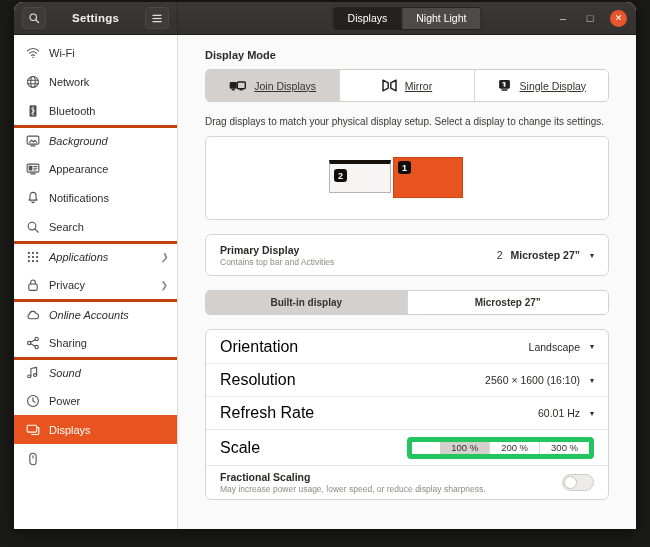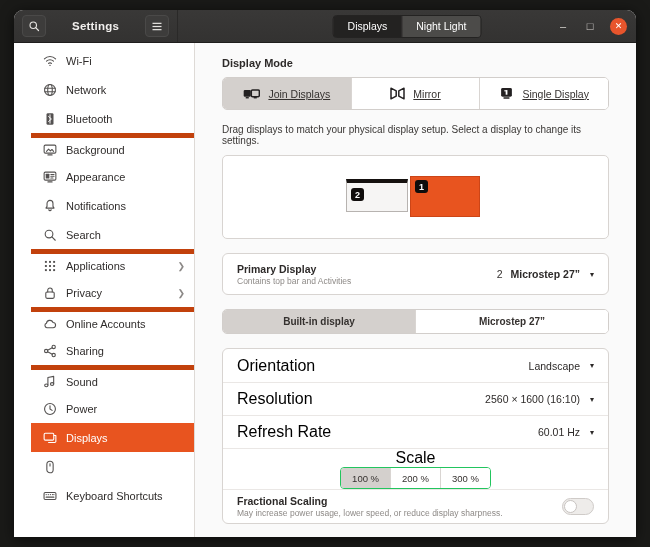--- a/index.html
+++ b/index.html
@@ -6,21 +6,21 @@
   html, body {
     width: 650px; height: 547px;
     background: #1a1a18;
     font-family: "Liberation Sans", sans-serif;
     overflow: hidden;
   }
 
   
   .window {
     position: absolute;
-    left: 14px; top: 10px;
+    left: 14px; top: 2px;
     width: 622px; height: 527px;
     border-radius: 9px 9px 0 0;
     overflow: hidden;
     background: #ffffff;
     box-shadow: 0 2px 14px rgba(0,0,0,.6);
     display: flex; flex-direction: column;
   }
 
   
   .titlebar {
@@ -78,39 +78,39 @@
   }
   .wc { color: #d6d3d0; font-size: 11px; width: 14px; text-align: center; }
   .wc-close {
     width: 17px; height: 17px; border-radius: 50%;
     background: #e8552c;
     display: flex; align-items: center; justify-content: center;
     color: #fff; font-size: 9px; line-height: 1;
   }
 
   
-  .body { flex: 1; display: flex; min-height: 0; background: #14b8a6; margin-left: 17px; }
+  .body { flex: 1; display: flex; min-height: 0; background: #14b8a6; }
 
   
   .sidebar {
     width: 164px; flex: 0 0 164px;
     background: #ffffff;
     border-right: 1px solid #dedad6;
     padding-top: 3px;
     overflow: hidden;
   }
   .s-item {
     height: 29px;
     display: flex; align-items: center;
     padding: 0 9px 0 11px;
     gap: 9px;
     color: #2f2c2b; font-size: 11px;
     position: relative;
   }
-  .s-item.sep { border-top: 5px solid #c2410c; }
+  .s-item.sep { border-top: 3px solid #c2410c; font-style: italic; }
   .s-item.active { background: #e8541f; color: #ffffff; }
   .s-ico {
     width: 15px; height: 15px;
     display: flex; align-items: center; justify-content: center;
     flex: 0 0 15px;
     opacity: .82;
   }
   .s-item.active .s-ico { opacity: 1; }
   .s-label { flex: 1; white-space: nowrap; }
   .s-chev { font-size: 9px; color: #8b8886; }
@@ -231,24 +231,25 @@
     font-size: 10px; color: #35312f; font-weight: bold;
     border-right: 1px solid #d9d5d2;
     background: #ffffff;
   }
   .disp-tab:last-child { border-right: none; }
   .disp-tab.sel { background: #d4d0cd; }
 
   
   .scale-seg {
     display: flex;
-    border: 1px solid #22c55e;
+    border: 5px solid #22c55e;
     border-radius: 4px;
     overflow: hidden;
     height: 22px;
+    padding-left: 28px;
   }
   .scale-opt {
     padding: 0 11px;
     display: flex; align-items: center; justify-content: center;
     font-size: 9.5px; color: #35312f;
     border-right: 1px solid #d9d5d2;
     background: #ffffff;
   }
   .scale-opt:last-child { border-right: none; }
   .scale-opt.sel { background: #d4d0cd; }
@@ -260,21 +261,21 @@
     background: #eeecea;
     border: 1px solid #cfcbc8;
     position: relative;
   }
   .knob {
     position: absolute; left: 1px; top: 1px;
     width: 13px; height: 13px; border-radius: 50%;
     background: #ffffff;
     border: 1px solid #c7c3c0;
   }
-  .row-scale { min-height: 36px; flex-direction: column; }
+  .row-scale { min-height: 36px; }
   .row-frac  { min-height: 34px; }
 </style>
 </head>
 <body>
 
 <div class="window">
 
   <div class="titlebar">
     <div class="tb-left">
       <div class="tb-btn">
@@ -456,29 +457,20 @@
           <span class="s-label">Displays</span>
         </div>
         <div class="s-item">
           <span class="s-ico">
             <svg width="14" height="14" viewBox="0 0 16 16" fill="none" stroke="currentColor" stroke-width="1.25" stroke-linecap="round" stroke-linejoin="round">
               <rect x="4.4" y="1.4" width="7.2" height="13.2" rx="3.6"></rect>
               <path d="M8 4.2v2.6"></path>
             </svg>
           </span>
         </div>
-        <div class="s-item">
-          <span class="s-ico">
-            <svg width="14" height="14" viewBox="0 0 16 16" fill="none" stroke="currentColor" stroke-width="1.25" stroke-linecap="round" stroke-linejoin="round">
-              <rect x="1.2" y="4" width="13.6" height="8" rx="1.3"></rect>
-              <path d="M3.6 6.4h.1M6 6.4h.1M8.4 6.4h.1M10.8 6.4h.1M12.4 6.4h.1M3.6 9.4h8.8" stroke-width="1.4"></path>
-            </svg>
-          </span>
-          <span class="s-label">Keyboard Shortcuts</span>
-        </div>
       </div>
 
     <div class="main">
 
       <div class="sec-title">Display Mode</div>
 
       <div class="mode-row">
         <div class="mode-btn sel">
           <span class="mode-ico">
             <svg width="17" height="12" viewBox="0 0 20 14">

